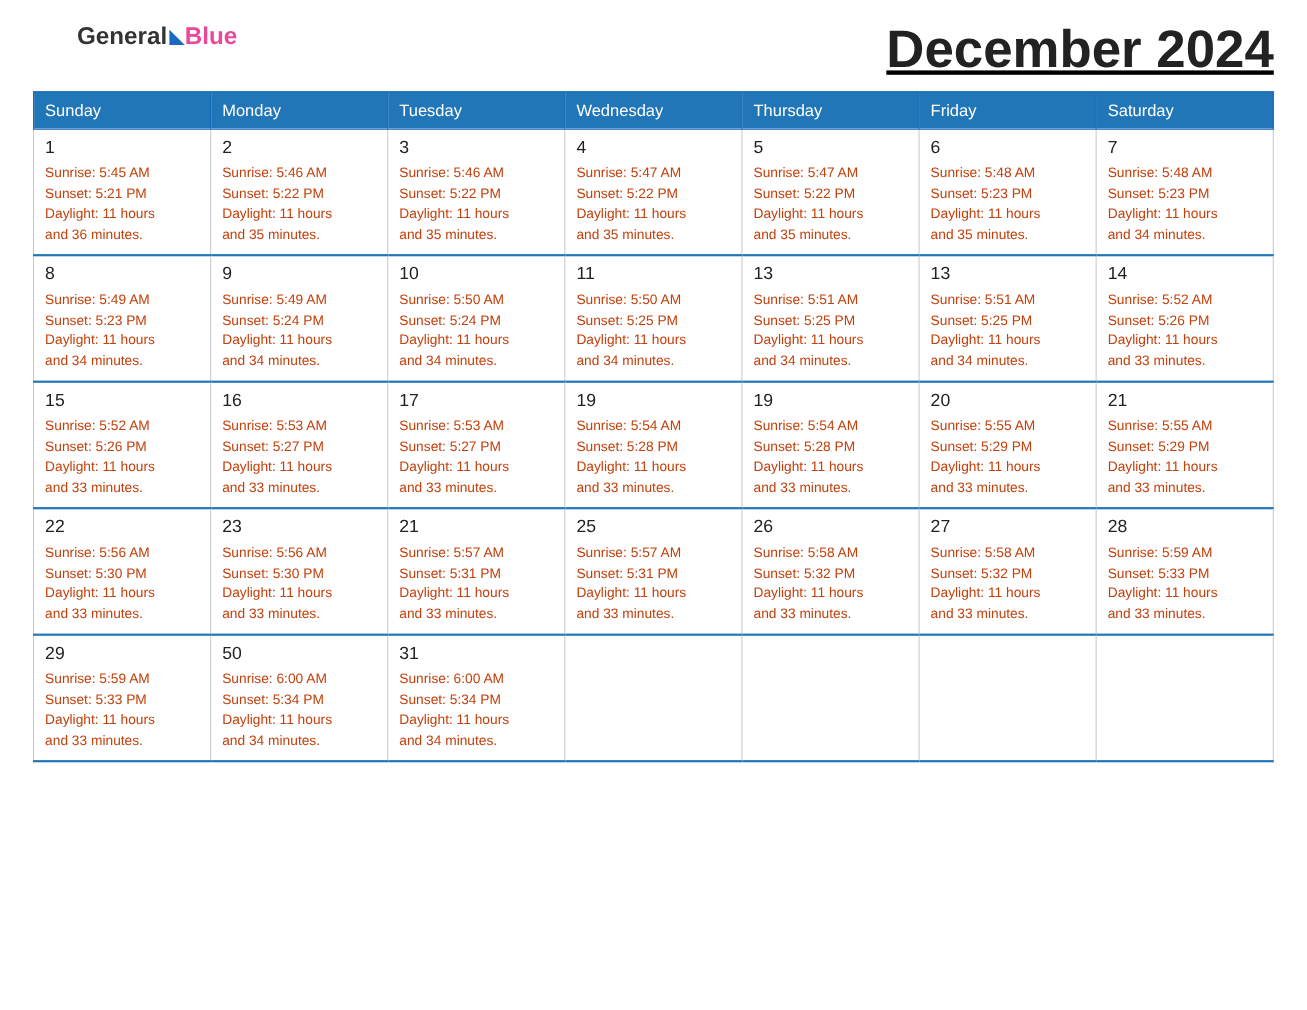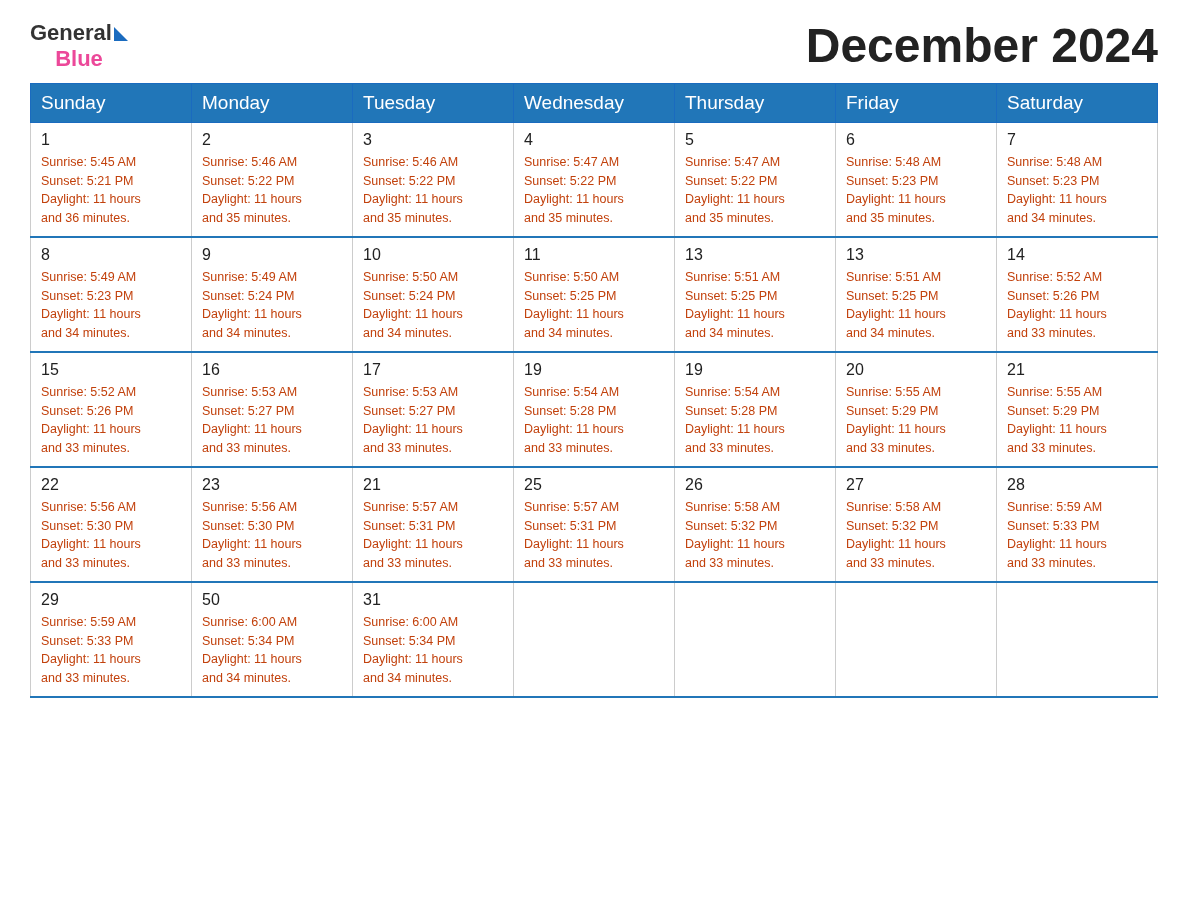--- a/index.html
+++ b/index.html
@@ -31,20 +31,21 @@
       height: 0;
       border-left: 14px solid #1a6bbf;
       border-top: 14px solid transparent;
       border-bottom: 0px solid transparent;
       display: inline-block;
       margin-left: 2px;
       margin-bottom: -2px;
     }
     .title-block {
       text-align: left;
+      text-decoration: underline;
     }
     .title-block h1 {
       font-size: 48px;
       font-weight: bold;
       color: #222;
       line-height: 1.1;
     }
     .title-block h2 {
       font-size: 22px;
       font-weight: normal;
@@ -52,21 +53,21 @@
       margin-top: 4px;
     }
     .calendar {
       width: 100%;
       border-collapse: collapse;
       margin-top: 8px;
     }
     .calendar th {
       background-color: #2176b8;
       color: #fff;
-      font-size: 19px;
+      font-size: 15px;
       font-weight: normal;
       padding: 8px 10px;
       text-align: left;
       border: 1px solid #1a6bbf;
     }
     .calendar td {
       vertical-align: top;
       padding: 8px 10px;
       border: 1px solid #ccc;
       font-size: 13px;
@@ -91,21 +92,21 @@
     }
     .empty-cell {
       background: #fff;
     }
   </style>
 </head>
 <body>
 
 <div class="header">
   <div class="logo">
-    <div style="display:flex;flex-direction:column;align-items:center;">
+    <div style="display:flex;align-items:center;margin-left:40px;">
       <div style="display:flex;align-items:center;">
         <span class="logo-text">General</span>
         <span class="logo-triangle"></span>
       </div>
       <span class="logo-text" style="color:#ec4899;">Blue</span>
     </div>
   </div>
   <div class="title-block">
     <h1>December 2024</h1>
   </div>

